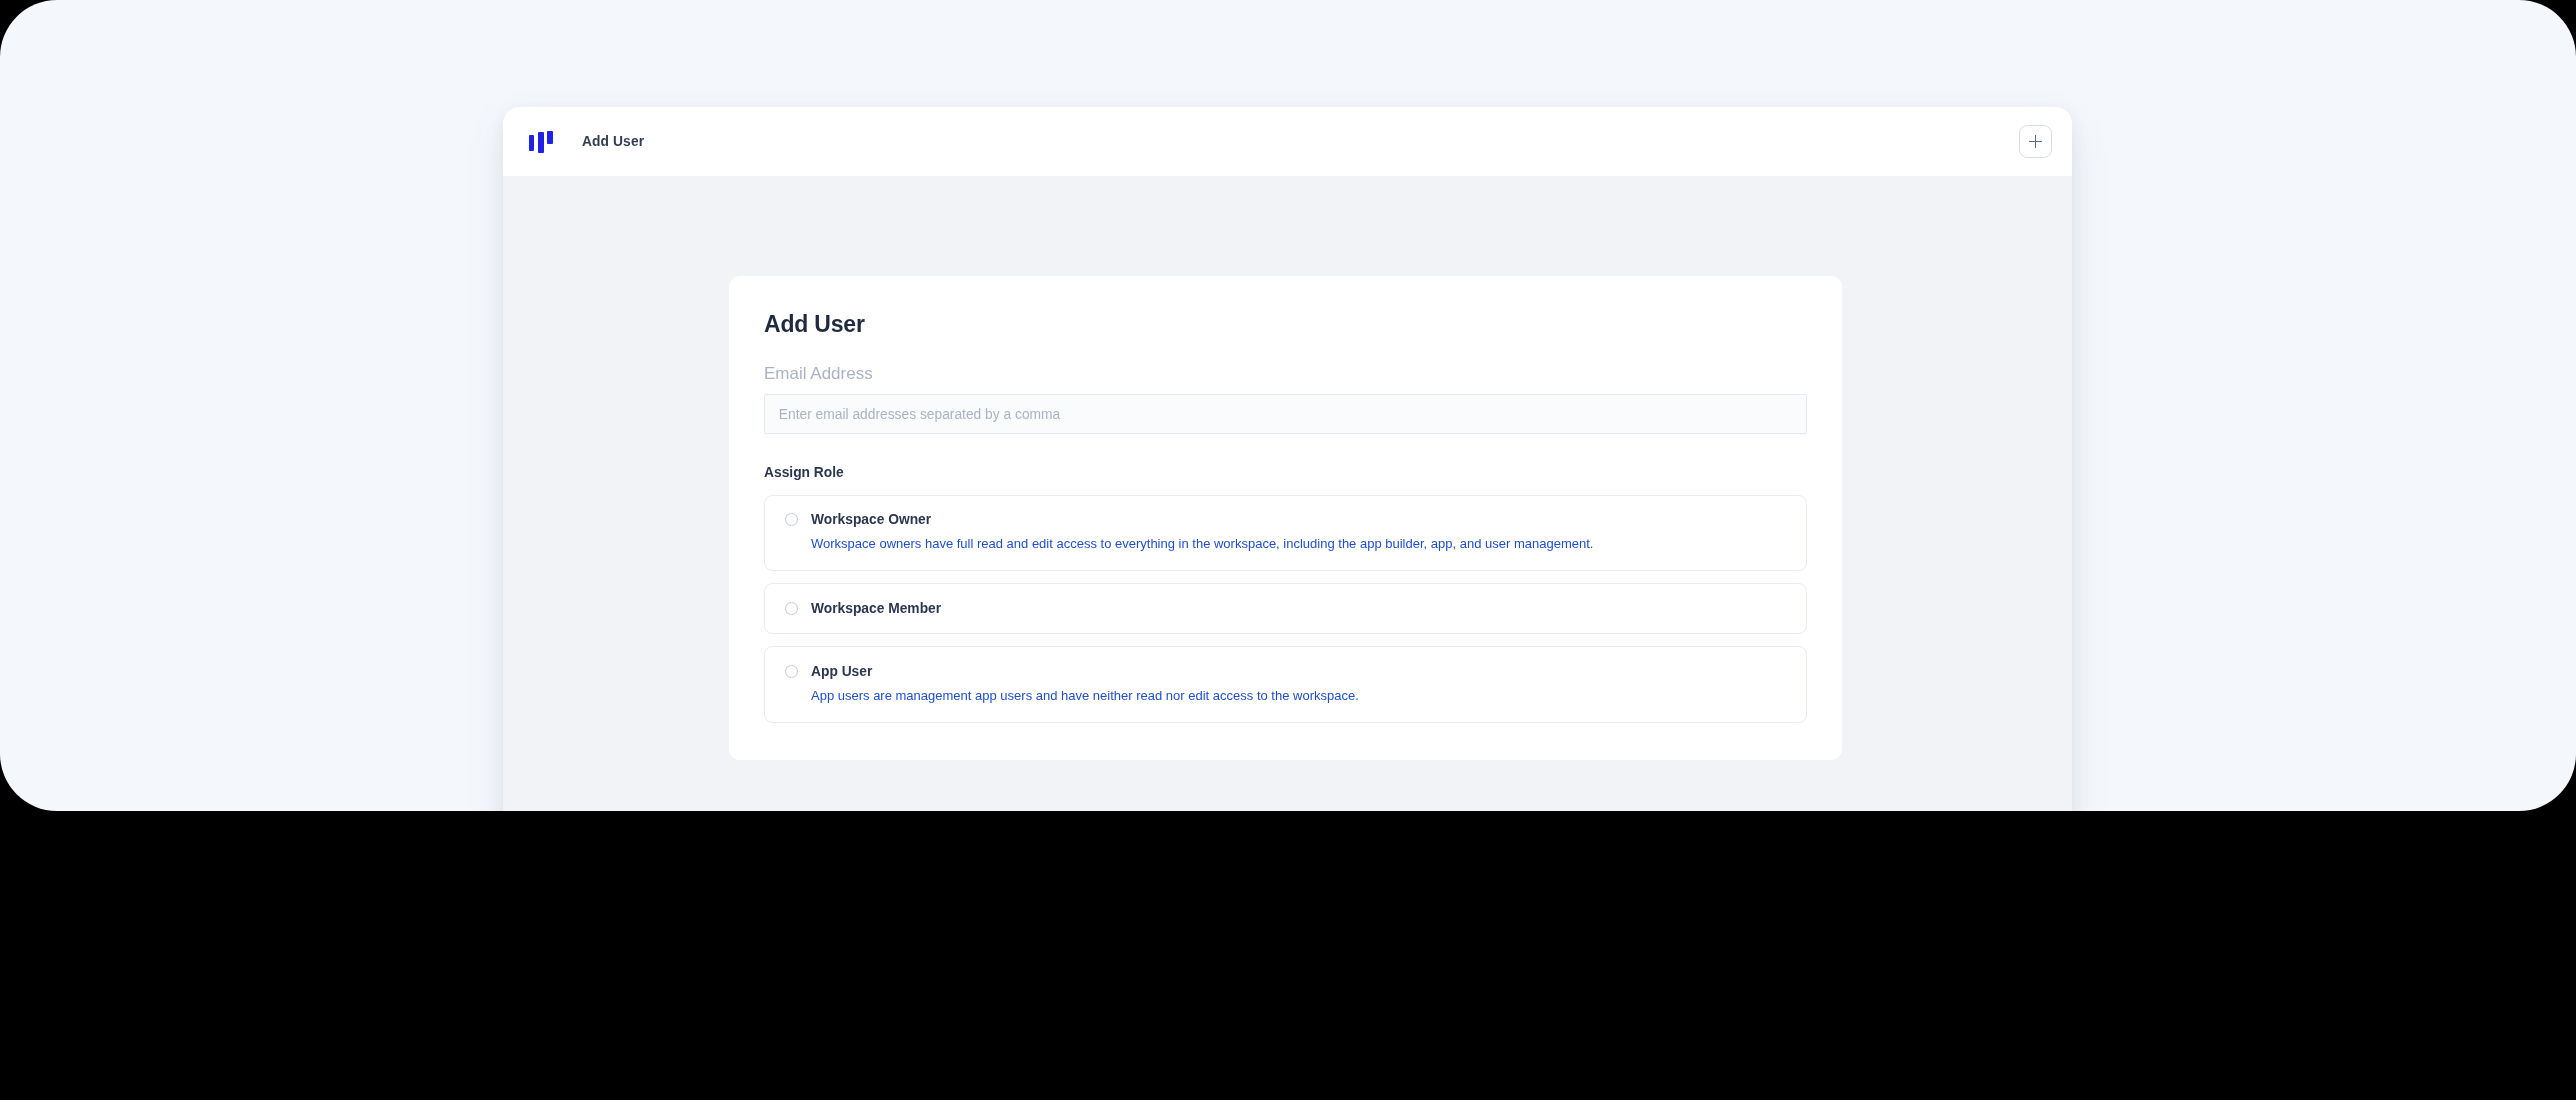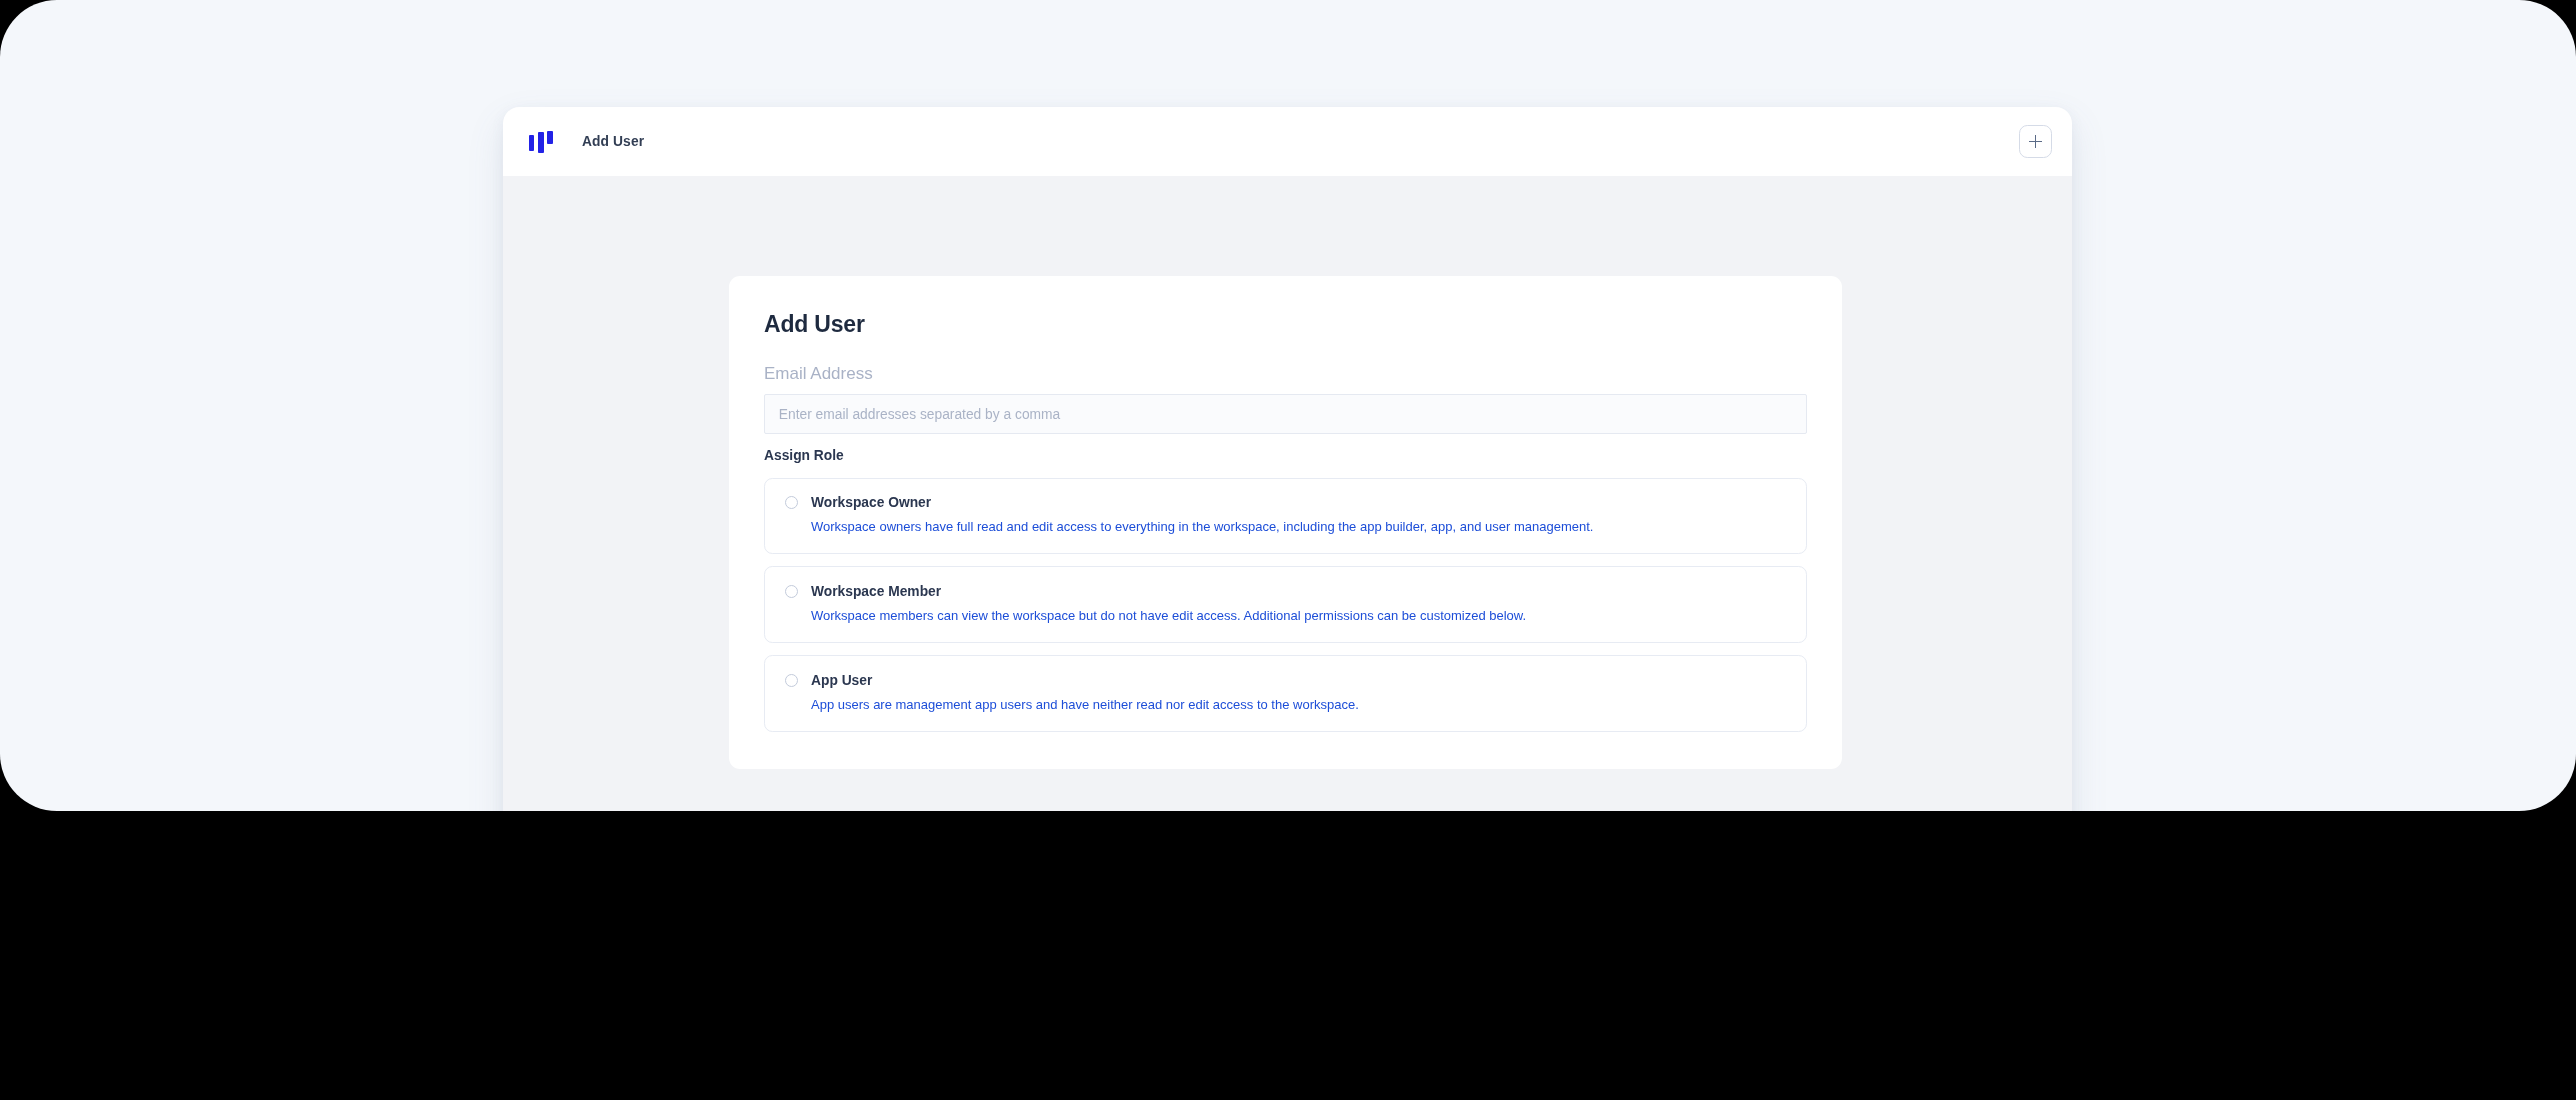--- a/index.html
+++ b/index.html
@@ -143,21 +143,21 @@
     border-radius: 2px;
     padding: 0 13.8px;
     font-family: "Liberation Sans", sans-serif;
     font-size: 13.8px;
     color: #3a4559;
     outline: none;
   }
   #email-input::placeholder { color: #aab3c6; }
 
   #assign-role-label {
-    margin-top: 14px;
+    margin-top: 31px;
     font-size: 13.8px;
     font-weight: 700;
     color: #2b3750;
   }
 
   #role-list {
     margin-top: 14.7px;
     display: flex;
     flex-direction: column;
     gap: 12px;
@@ -264,21 +264,20 @@
               <span class="role-name">Workspace Owner</span>
             </div>
             <div class="role-desc">Workspace owners have full read and edit access to everything in the workspace, including the app builder, app, and user management.</div>
           </div>
 
           <div class="role-option">
             <div class="role-head">
               <span class="radio"></span>
               <span class="role-name">Workspace Member</span>
             </div>
-            <div class="role-desc">Workspace members can view the workspace but do not have edit access. Additional permissions can be customized below.</div>
           </div>
 
           <div class="role-option">
             <div class="role-head">
               <span class="radio"></span>
               <span class="role-name">App User</span>
             </div>
             <div class="role-desc">App users are management app users and have neither read nor edit access to the workspace.</div>
           </div>
 

